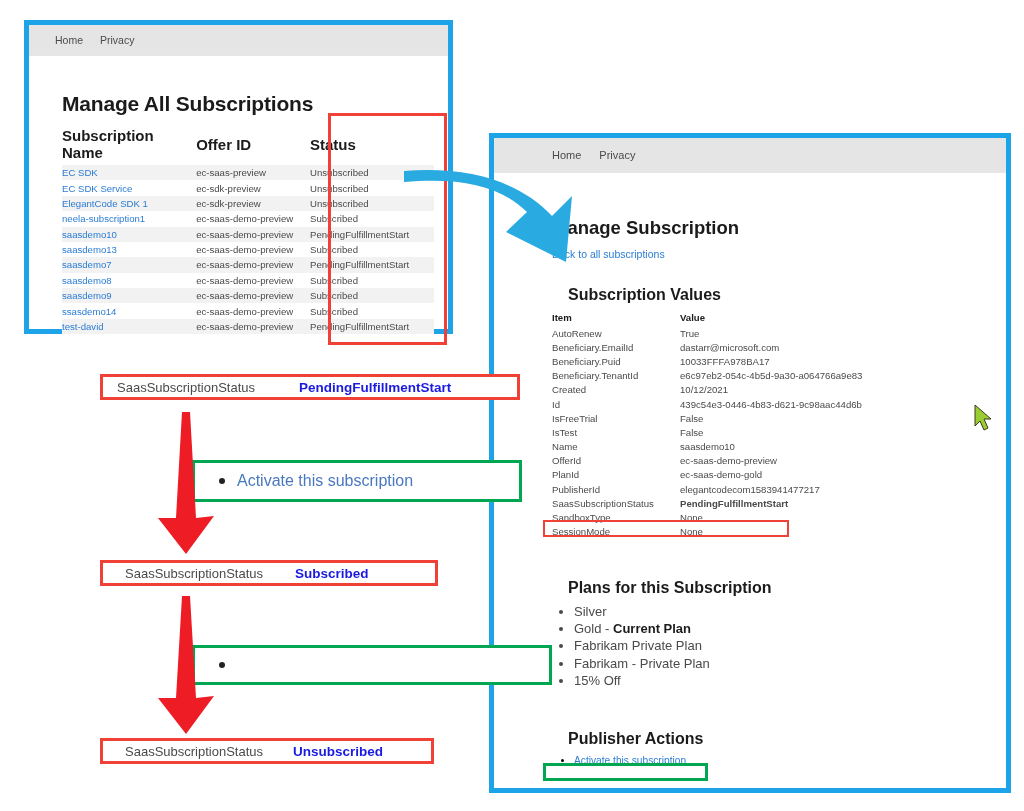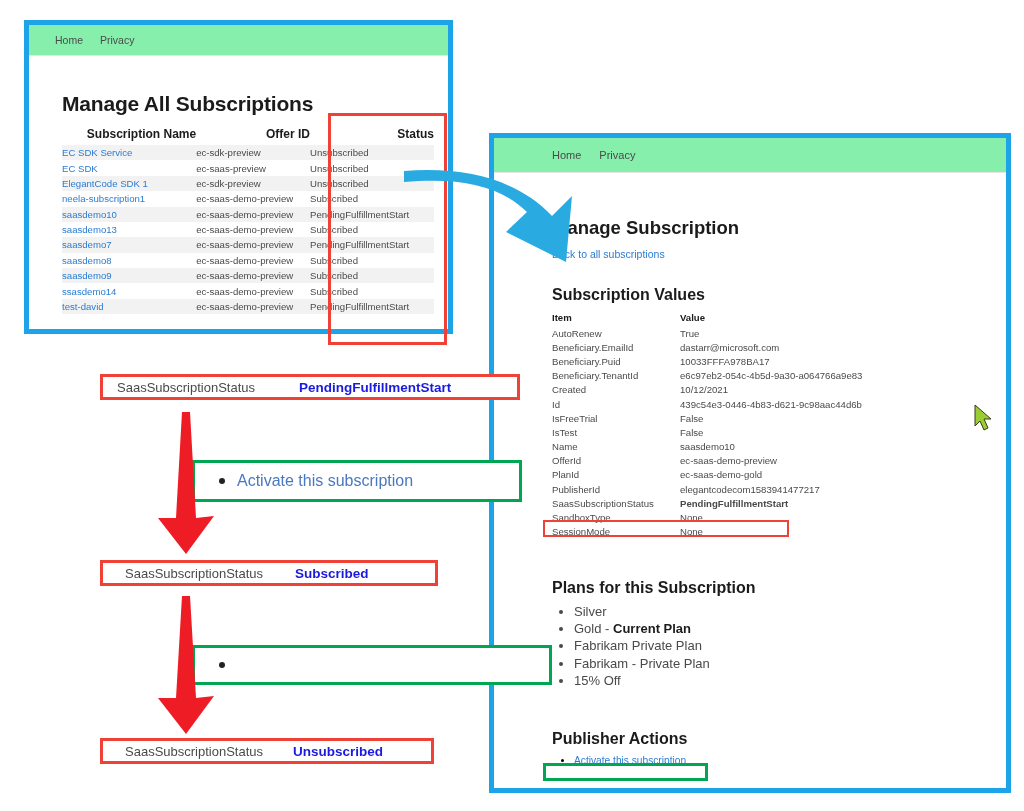--- a/index.html
+++ b/index.html
@@ -7,48 +7,48 @@
     width:1024px;height:811px;position:relative;background:#ffffff;
     font-family:"Liberation Sans",sans-serif;overflow:hidden;
   }
   .panel{position:absolute;box-sizing:border-box;background:#fff;}
 
   
   #left-panel{left:24px;top:20px;width:429px;height:314px;border:5px solid #1ca3e8;}
   #right-panel{left:489px;top:133px;width:522px;height:660px;border:5px solid #1ca3e8;}
 
   .navbar{height:30px;border-bottom:1px solid #e6e6e6;display:flex;align-items:center;
-          padding-left:26px;gap:17px;background:#86efac;}
+          padding-left:26px;gap:17px;background:#e5e5e5;}
   .navlink{font-size:10.5px;color:#4a4a4a;text-decoration:none;}
   #right-panel .navbar{height:34px;padding-left:58px;gap:18px;}
   #right-panel .navlink{font-size:11px;}
 
   .page-body{padding:0 0 0 33px;margin-top:36px;}
   h1.page-title{font-size:21px;font-weight:600;color:#1b1b1b;margin:18px 0 8px 0;
                 letter-spacing:-.2px;}
 
   
   table.subs{border-collapse:collapse;width:372px;font-size:9.6px;}
-  table.subs th{text-align:right;font-weight:bold;color:#1b1b1b;font-size:12px;
+  table.subs th{text-align:left;font-weight:bold;color:#1b1b1b;font-size:15px;
                 padding:3px 0 4px 0;}
   table.subs td{padding:2.2px 0;color:#4a4a4a;font-size:9.6px;white-space:nowrap;}
   table.subs tbody tr:nth-child(odd){background:#f2f2f2;}
   table.subs td.name a{color:#2b7cd3;text-decoration:none;}
   .c1{width:132px;} .c2{width:112px;} .c3{width:122px;}
 
   
   #status-col-highlight{position:absolute;left:299px;top:88px;width:119px;height:232px;
         border:3px solid #ef4136;box-sizing:border-box;pointer-events:none;}
 
   
   .rp-body{padding:44px 0 0 58px;}
   h2.rp-h1{font-size:18.5px;font-weight:600;color:#1b1b1b;margin:0 0 5px 0;}
   a.backlink{font-size:10.5px;color:#2b7cd3;text-decoration:none;display:inline-block;
              margin-bottom:26px;}
-  h3.rp-h2{font-size:16px;font-weight:600;color:#1b1b1b;margin:0 0 7px 0;}
+  h3.rp-h2{font-size:16px;font-weight:600;color:#1b1b1b;margin:0 0 7px 16px;}
   table.vals{border-collapse:collapse;font-size:9.6px;}
   table.vals th{text-align:left;font-weight:bold;color:#1b1b1b;padding:1px 0 3px 0;font-size:9.6px;}
   table.vals td{padding:1.6px 0;color:#4a4a4a;font-size:9.6px;white-space:nowrap;}
   table.vals .k{width:128px;}
   td.status-val{color:#1a1ae0;font-weight:bold;}
   #rp-status-highlight{position:absolute;left:49px;top:382px;width:246px;height:17px;
         border:2px solid #ef4136;box-sizing:border-box;pointer-events:none;}
 
   ul.plans{margin:2px 0 0 0;padding-left:22px;}
   ul.plans li{font-size:13px;color:#4a4a4a;margin:2.3px 0;}
@@ -97,27 +97,27 @@
     <table class="subs">
       <thead>
         <tr>
           <th class="c1">Subscription Name</th>
           <th class="c2">Offer ID</th>
           <th class="c3">Status</th>
         </tr>
       </thead>
       <tbody id="subs-body">
           <tr>
+            <td class="name"><a href="#">EC SDK</a></td>
+            <td>ec-saas-preview</td>
+            <td>Unsubscribed</td>
+          </tr>
+          <tr>
             <td class="name"><a href="#">EC SDK Service</a></td>
             <td>ec-sdk-preview</td>
-            <td>Unsubscribed</td>
-          </tr>
-          <tr>
-            <td class="name"><a href="#">EC SDK</a></td>
-            <td>ec-saas-preview</td>
             <td>Unsubscribed</td>
           </tr>
           <tr>
             <td class="name"><a href="#">ElegantCode SDK 1</a></td>
             <td>ec-sdk-preview</td>
             <td>Unsubscribed</td>
           </tr>
           <tr>
             <td class="name"><a href="#">neela-subscription1</a></td>
             <td>ec-saas-demo-preview</td>

